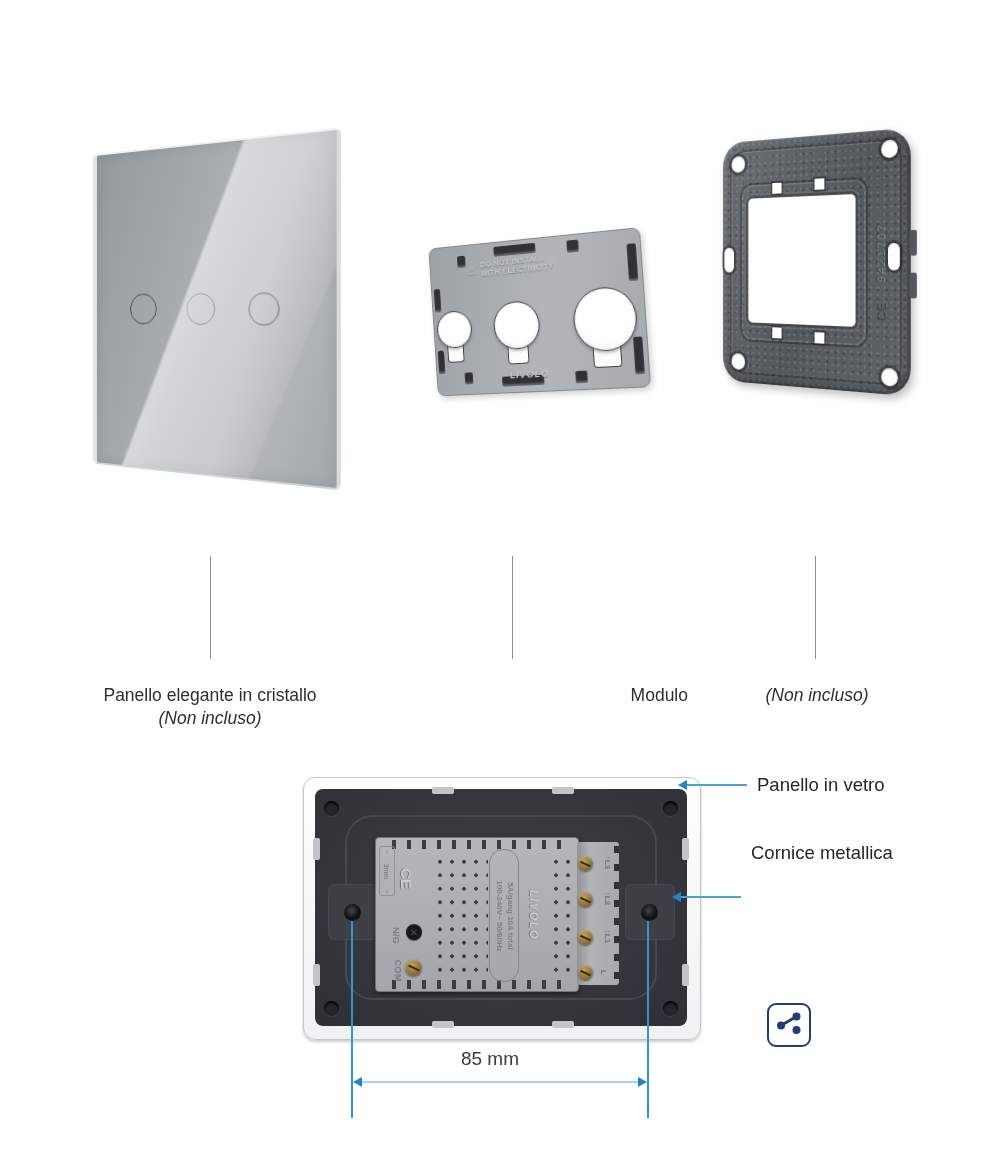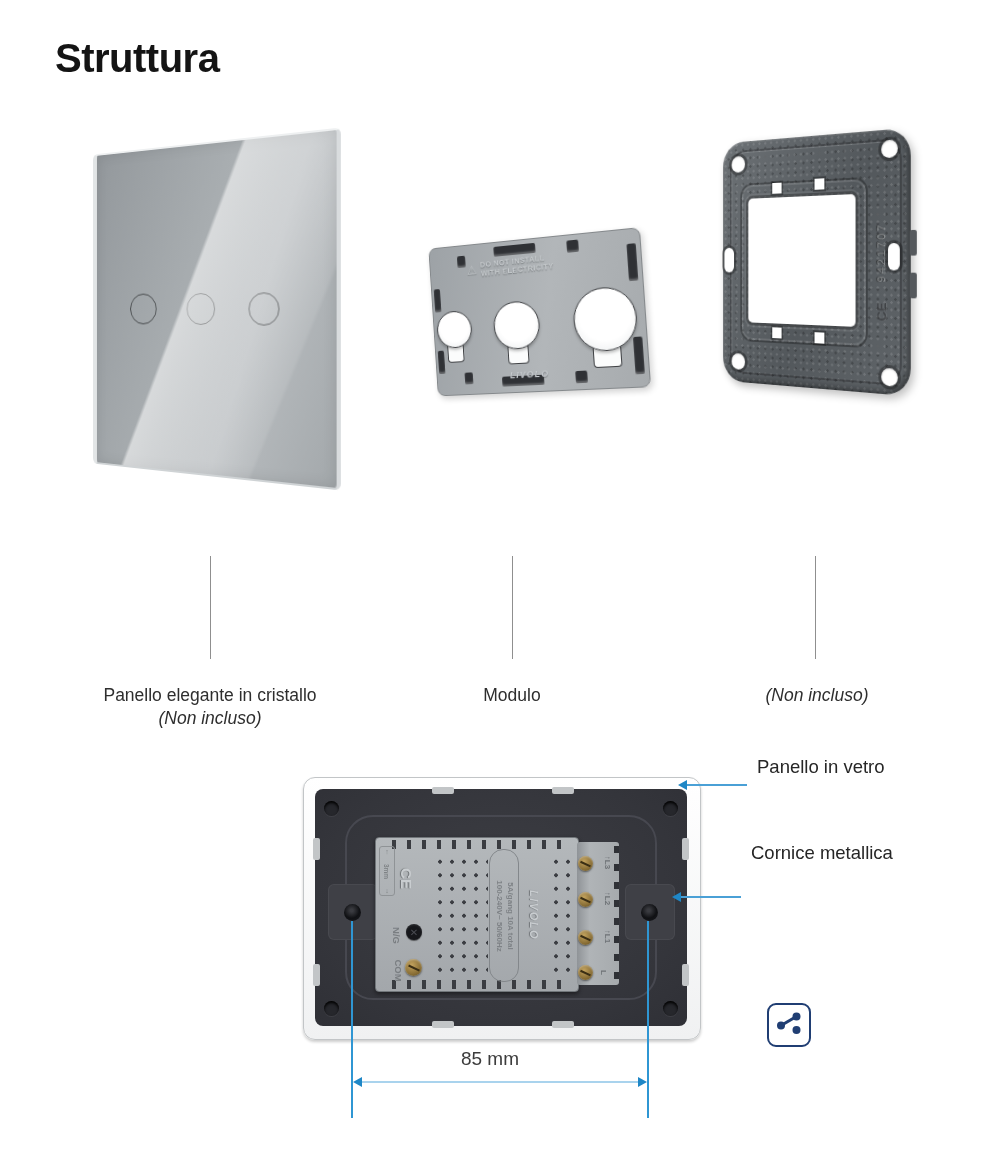--- a/index.html
+++ b/index.html
@@ -131,21 +131,20 @@
   .dim-line{height:2px;background:#a9d3ed;}
   .dim-text{width:276px;text-align:center;font-size:19px;color:#3c3c3c;}
   .dim-label{width:396px;text-align:center;font-size:19px;color:#3c3c3c;}
   .type-icon-box{left:767px;top:1003px;width:40px;height:40px;border:2px solid #203e73;border-radius:9px;background:#fff;}
 </style>
 </head>
 <body>
 
 <div class="canvas">
 
-  <div class="abs title">Struttura</div>
 
   <div class="abs glass">
     <div class="touch-circle tc1"></div>
     <div class="touch-circle tc2"></div>
     <div class="touch-circle tc3"></div>
   </div>
 
   <div class="abs module-plate">
     <div class="mslot" style="left:70px;top:4px;width:44px;height:10px;"></div>
     <div class="mslot" style="left:70px;bottom:6px;width:44px;height:10px;"></div>
@@ -194,21 +193,21 @@
   </div>
 
   <div class="abs divider" style="left:210px;"></div>
   <div class="abs divider" style="left:512px;"></div>
   <div class="abs divider" style="left:815px;"></div>
 
   <div class="abs caption" style="left:50px;">
     <div>Panello elegante in cristallo</div>
     <div class="note">(Non incluso)</div>
   </div>
-  <div class="abs caption" style="left:352px;">
+  <div class="abs caption" style="left:368px;text-align:right;">
     <div>Modulo</div>
   </div>
   <div class="abs caption" style="left:657px;">
     <div class="note">(Non incluso)</div>
   </div>
 
   <div class="abs rv-frame"></div>
   <div class="abs rv-dark">
     <div class="rv-groove"></div>
     <div class="rv-corner" style="left:9px;top:12px;"></div>
@@ -260,21 +259,21 @@
       <div class="rm-tscrew brass" style="top:123px;"></div>
       <div class="rm-term" style="top:16px;">↑L3</div>
       <div class="rm-term" style="top:52px;">↑L2</div>
       <div class="rm-term" style="top:90px;">↑L1</div>
       <div class="rm-term" style="top:126px;">L</div>
     </div>
   </div>
 
   <div class="abs arrow-l" style="left:678px;top:780px;"></div>
   <div class="abs ann-line" style="left:687px;top:784px;width:60px;"></div>
-  <div class="abs ann-text" style="left:757px;top:756px;">Panello in vetro</div>
+  <div class="abs ann-text" style="left:757px;top:774px;">Panello in vetro</div>
 
   <div class="abs arrow-l" style="left:672px;top:892px;"></div>
   <div class="abs ann-line" style="left:681px;top:896px;width:60px;"></div>
   <div class="abs ann-text" style="left:751px;top:842px;">Cornice metallica</div>
 
   <div class="abs vline" style="left:351px;top:921px;height:197px;"></div>
   <div class="abs vline" style="left:647px;top:921px;height:197px;"></div>
   <div class="abs dim-text" style="left:352px;top:1048px;">85 mm</div>
   <div class="abs arrow-l" style="left:353px;top:1077px;"></div>
   <div class="abs dim-line" style="left:362px;top:1081px;width:276px;"></div>

